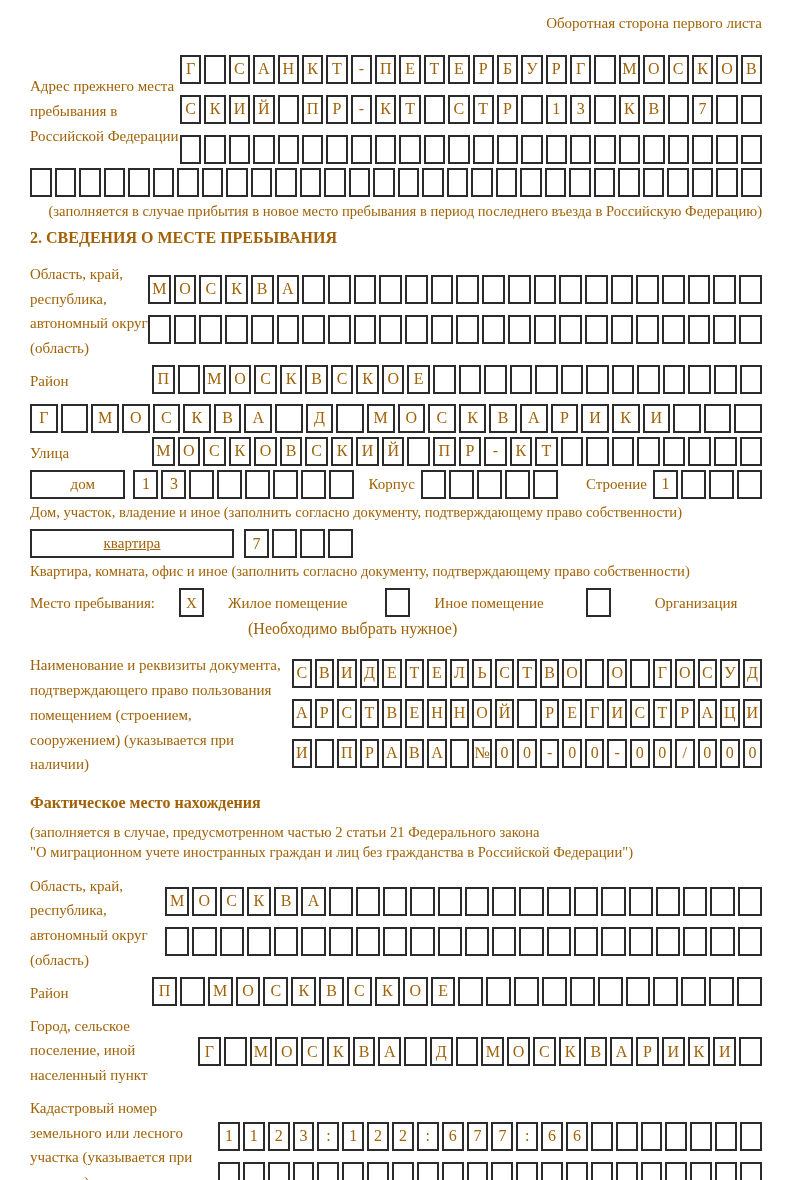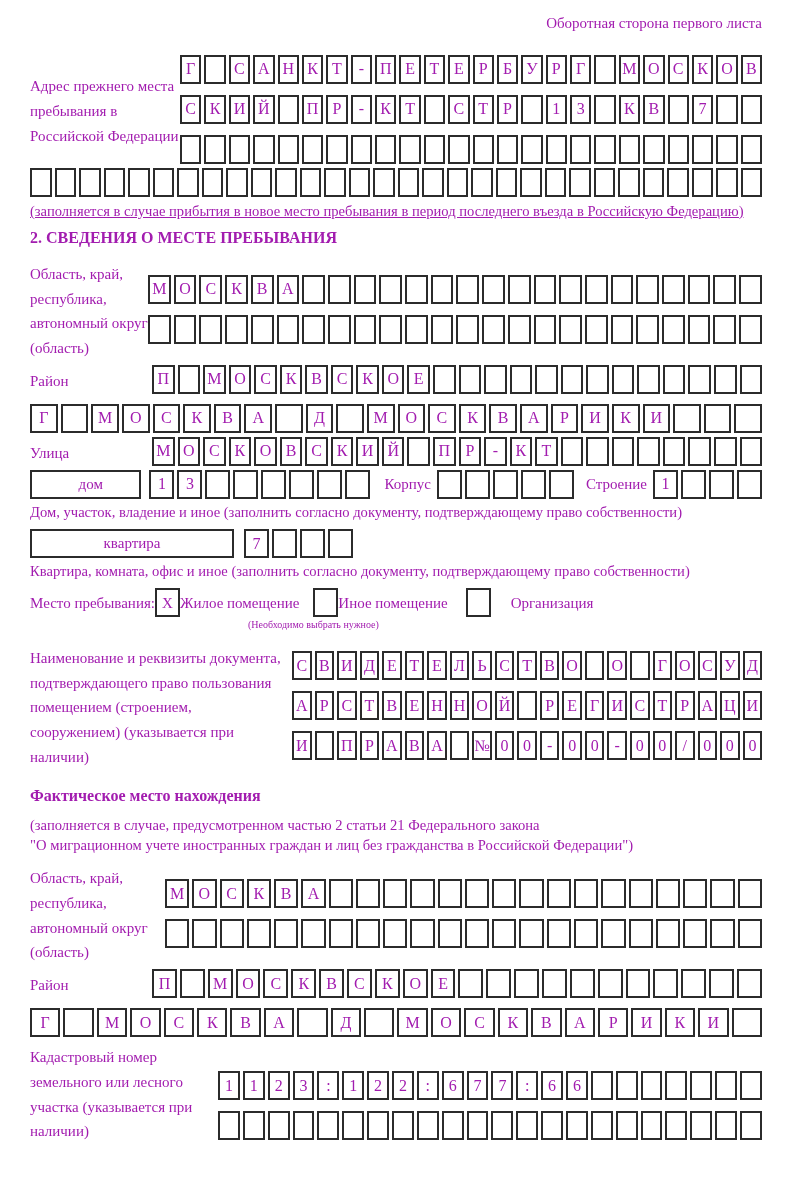--- a/index.html
+++ b/index.html
@@ -1,20 +1,20 @@
 <!DOCTYPE html>
 <html><head>
 <meta charset="utf-8">
 <style>
   html,body{margin:0;padding:0;background:#fff;}
   .page{
     width:800px;height:1180px;box-sizing:border-box;
     padding:14px 38px 0 30px;overflow:hidden;background:#fff;
     font-family:"Liberation Serif","DejaVu Serif",serif;
-    color:#a21caf;font-size:15px;line-height:1.25;
+    color:#a16207;font-size:15px;line-height:1.25;
   }
   .header-note{text-align:right;font-size:15px;margin-bottom:22px;}
   .block{display:flex;align-items:center;margin-bottom:4px;}
   .label{flex:0 0 auto;padding-top:4px;font-size:15px;line-height:1.65;}
   .rows{flex:1 1 auto;min-width:0;}
   .cellrow{display:flex;gap:3px;margin-bottom:11px;}
   .cellrow:last-child{margin-bottom:0;}
   .cell{
     flex:1 1 0;height:25px;border:2px solid #2b2b2b;background:#fff;
     display:flex;align-items:center;justify-content:center;
@@ -22,30 +22,30 @@
   }
   .w150{width:150px;}
   .w118{width:118px;}
   .w122{width:122px;}
   .w150g{width:150px;}
   .w135{width:135px;}
   .w188{width:188px;}
   .w262{width:262px;padding-right:8px;box-sizing:border-box;}
   .full-row{margin:0 0 5px 0;}
   .note{font-size:14.6px;margin:2px 0 8px 0;}
-  .note-center{text-align:left;text-decoration:underline;}
+  .note-center{text-align:right;}
   .sec-title{text-align:left;font-weight:bold;font-size:16px;margin:8px 0 10px 0;}
   .inline-row{display:flex;align-items:center;margin-bottom:4px;}
   .wide-box{border:2px solid #2b2b2b;height:25px;display:flex;align-items:center;justify-content:center;font-size:15px;}
   .mini-cells{display:flex;gap:3px;}
   .mini-cells .cell{flex:0 0 21px;width:21px;}
   .inline-label{padding:0 6px;font-size:15px;white-space:nowrap;text-align:right;}
   .chk{width:21px;height:25px;border:2px solid #2b2b2b;display:flex;align-items:center;justify-content:center;font-size:15px;flex:0 0 auto;}
-  .stay-row{display:flex;align-items:center;gap:0;margin:4px 0 2px 0;}
-  .choose-note{font-size:10px;margin:0 0 10px 218px;font-family:Liberation Serif, serif;}
+  .stay-row{display:flex;align-items:center;gap:24px;margin:4px 0 2px 0;}
+  .choose-note{font-size:16px;margin:0 0 10px 218px;font-family:Liberation Serif, serif;}
   .fact-note{text-align:left;font-size:14.6px;margin:0 0 2px 0;}
 </style>
 </head>
 <body>
 
 <div class="page">
 
   <div class="header-note">Оборотная сторона первого листа</div>
 
   <div class="block">
@@ -333,32 +333,32 @@
         <div class="cell"></div>
       </div>
     <div class="inline-label" style="margin-left:8px;">Корпус</div>
     <div class="mini-cells">
         <div class="cell"></div>
         <div class="cell"></div>
         <div class="cell"></div>
         <div class="cell"></div>
         <div class="cell"></div>
       </div>
-    <div class="inline-label" style="margin-left:6px;">Строение</div>
+    <div class="inline-label" style="margin-left:22px;">Строение</div>
     <div class="mini-cells">
         <div class="cell">1</div>
         <div class="cell"></div>
         <div class="cell"></div>
         <div class="cell"></div>
       </div>
   </div>
   <div class="note">Дом, участок, владение и иное (заполнить согласно документу, подтверждающему право собственности)</div>
 
   <div class="inline-row">
-    <div class="wide-box" style="width:200px;">квартира</div>
+    <div class="wide-box" style="width:200px;text-decoration:underline;">квартира</div>
     <div class="mini-cells" style="margin-left:10px;">
         <div class="cell">7</div>
         <div class="cell"></div>
         <div class="cell"></div>
         <div class="cell"></div>
       </div>
   </div>
   <div class="note">Квартира, комната, офис и иное (заполнить согласно документу, подтверждающему право собственности)</div>
 
   <div class="stay-row">
@@ -529,20 +529,21 @@
           <div class="cell"></div>
           <div class="cell"></div>
           <div class="cell"></div>
           <div class="cell"></div>
           <div class="cell"></div>
         </div>
     </div>
   </div>
 
   <div class="block">
+    <div class="label w150g" style="width:168px;">Город, сельское поселение, иной населенный пункт</div>
     <div class="rows" style="padding-top:6px;">
       <div class="cellrow">
           <div class="cell">Г</div>
           <div class="cell"></div>
           <div class="cell">М</div>
           <div class="cell">О</div>
           <div class="cell">С</div>
           <div class="cell">К</div>
           <div class="cell">В</div>
           <div class="cell">А</div>

